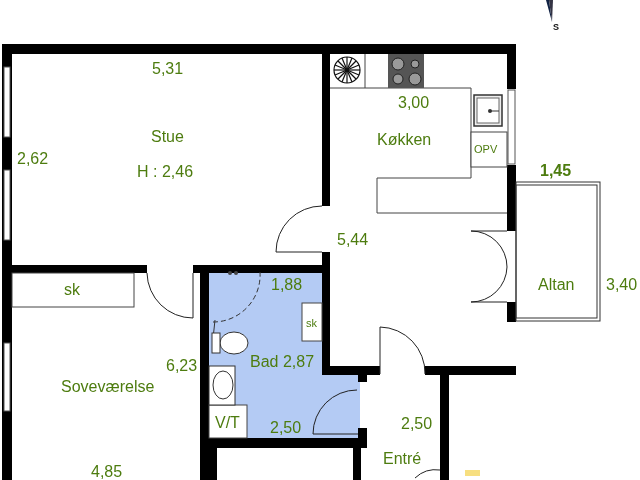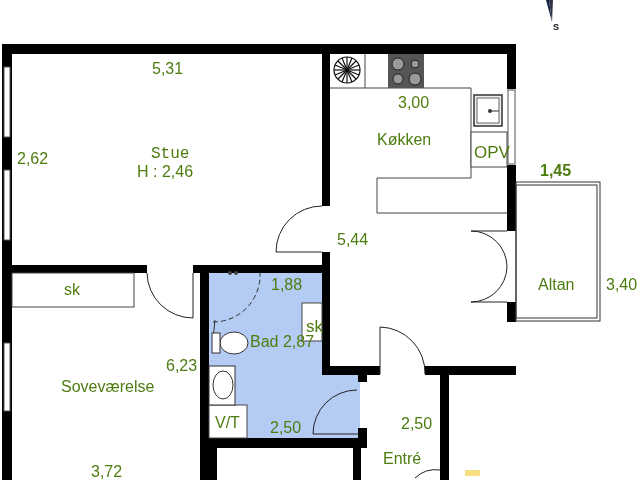--- a/index.html
+++ b/index.html
@@ -1,19 +1,19 @@
 <!DOCTYPE html>
 <html><head>
   <meta charset="utf-8">
   <style>
     html, body { margin: 0; padding: 0; background: #ffffff; }
     body { width: 640px; height: 480px; overflow: hidden; position: relative; font-family: "Liberation Sans", sans-serif; }
     #plan { position: absolute; left: 0; top: 0; width: 640px; height: 480px; }
     .lbl { position: absolute; font-family: "Liberation Sans", sans-serif; font-size: 16px; color: #4d7c0f; line-height: 1; white-space: nowrap; }
-    .lbl.sm { font-size: 17px; }
+    .lbl.sm { font-size: 11px; }
     .compass-s { position: absolute; left: 553px; top: 22px; font-size: 9px; font-weight: bold; font-family: "Liberation Sans", sans-serif; color: #111; }
   </style>
 </head>
 <body>
 
 <svg id="plan" viewBox="0 0 640 480" xmlns="http://www.w3.org/2000/svg">
 
   <rect x="208" y="270" width="152" height="168" fill="#b4cbf4"></rect>
   <rect x="322" y="270" width="38" height="100" fill="#ffffff"></rect>
   <rect x="208" y="270" width="116" height="168" fill="#b4cbf4"></rect>
@@ -139,39 +139,39 @@
   <rect x="465" y="470" width="15" height="6" fill="#f4d24a" opacity="0.7"></rect>
 
   <g>
     <polygon points="552,22 546,0 549,0" fill="#112244"></polygon>
     <polygon points="552,22 549,0 553,0" fill="#334"></polygon>
   </g>
 </svg>
 
 <div class="lbl" style="left:152px;top:61px;">5,31</div>
 <div class="lbl" style="left:17px;top:151px;">2,62</div>
-<div class="lbl" style="left:151px;top:146px;font-family:Liberation Mono, monospace;">Stue</div>
+<div class="lbl" style="left:151px;top:129px;">Stue</div>
 <div class="lbl" style="left:137px;top:164px;">H : 2,46</div>
 
 <div class="lbl" style="left:398px;top:95px;">3,00</div>
 <div class="lbl" style="left:377px;top:132px;">Køkken</div>
 <div class="lbl sm" style="left:474px;top:144px;">OPV</div>
 <div class="lbl" style="left:337px;top:232px;">5,44</div>
 
 <div class="lbl" style="left:540px;top:163px;font-weight:bold;">1,45</div>
 <div class="lbl" style="left:538px;top:277px;text-align:right;">Altan</div>
 <div class="lbl" style="left:606px;top:277px;">3,40</div>
 
 <div class="lbl" style="left:64px;top:282px;">sk</div>
 <div class="lbl" style="left:166px;top:358px;">6,23</div>
 <div class="lbl" style="left:61px;top:379px;">Soveværelse</div>
-<div class="lbl" style="left:91px;top:464px;">3,72</div>
+<div class="lbl" style="left:91px;top:464px;">4,85</div>
 
 <div class="lbl" style="left:271px;top:277px;">1,88</div>
 <div class="lbl sm" style="left:306px;top:318px;">sk</div>
-<div class="lbl" style="left:250px;top:334px;">Bad 2,87</div>
+<div class="lbl" style="left:250px;top:354px;">Bad 2,87</div>
 <div class="lbl" style="left:215px;top:415px;">V/T</div>
 <div class="lbl" style="left:270px;top:420px;">2,50</div>
 
 <div class="lbl" style="left:401px;top:416px;">2,50</div>
 <div class="lbl" style="left:383px;top:451px;">Entré</div>
 
 <div class="compass-s">S</div>
 
 </body></html>

